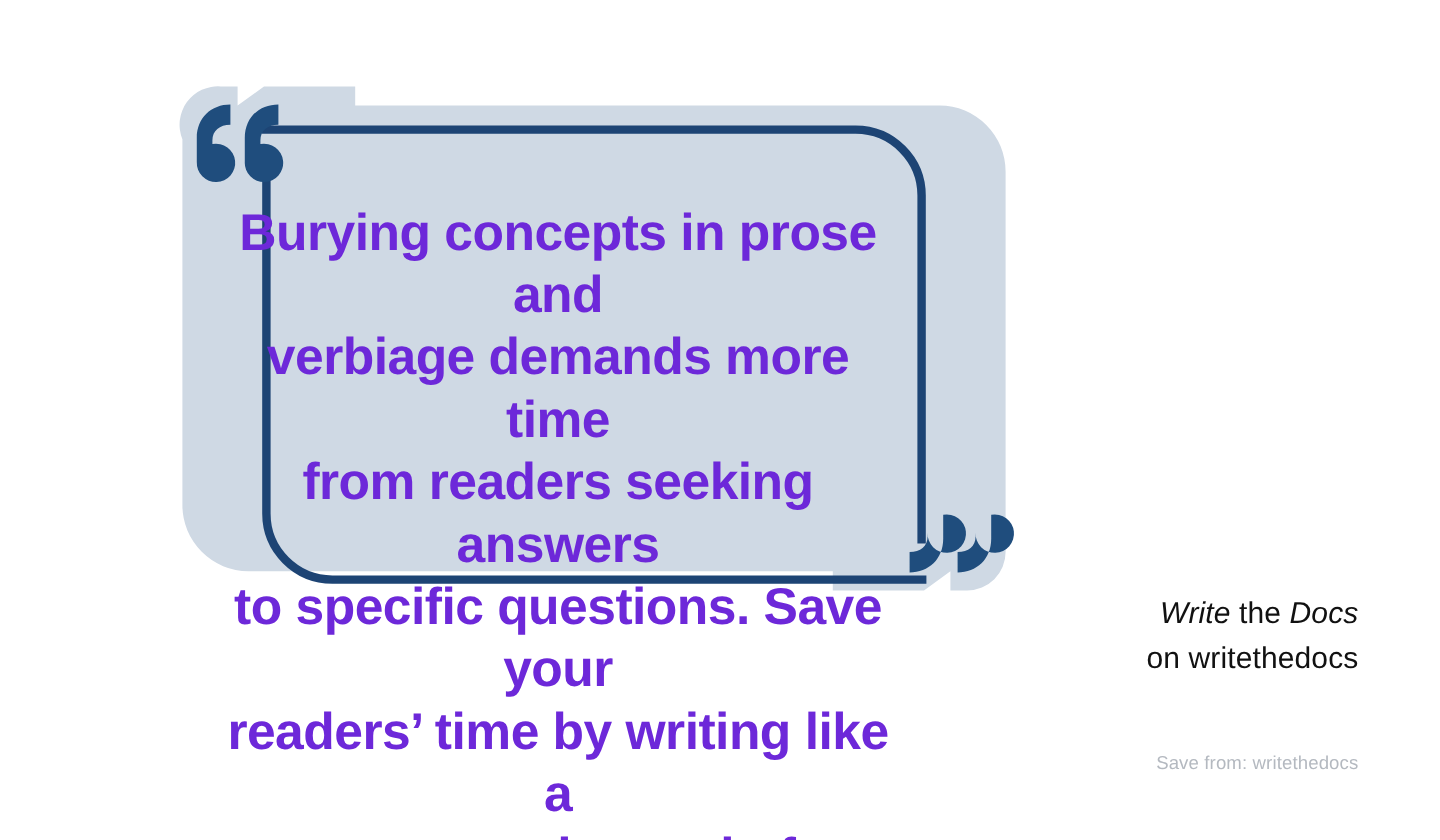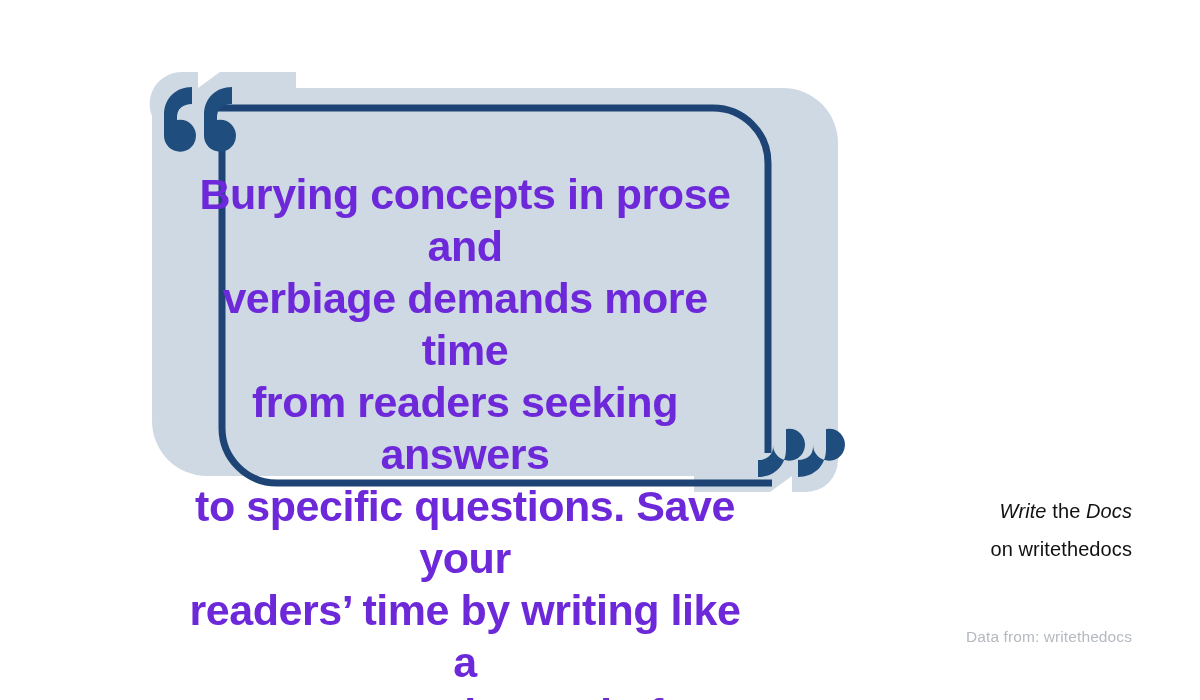--- a/index.html
+++ b/index.html
@@ -57,21 +57,21 @@
   }
 
   
   .attribution {
     position: absolute;
     right: 68px;
     top: 492px;
     width: 420px;
     text-align: right;
     font-family: "Liberation Sans", sans-serif;
-    font-size: 20px;
+    font-size: 25px;
     line-height: 38px;
     color: #111111;
     letter-spacing: 0.1px;
   }
   .attribution .em {
     font-style: italic;
   }
   .attribution .reg {
     font-style: normal;
   }
@@ -166,15 +166,15 @@
 to specific questions. Save your
 readers’ time by writing like a
 newspaper instead of a novel.</div>
   </div>
 
   <div class="attribution">
     <span class="attribution-line1"><span class="em">Write</span><span class="reg"> the </span><span class="em">Docs</span></span>
     <span class="attribution-line2">on writethedocs</span>
   </div>
 
-  <div class="source-note">Data from: writethedocs</div>
+  <div class="source-note">Save from: writethedocs</div>
 
 </div>
 
 </body></html>

